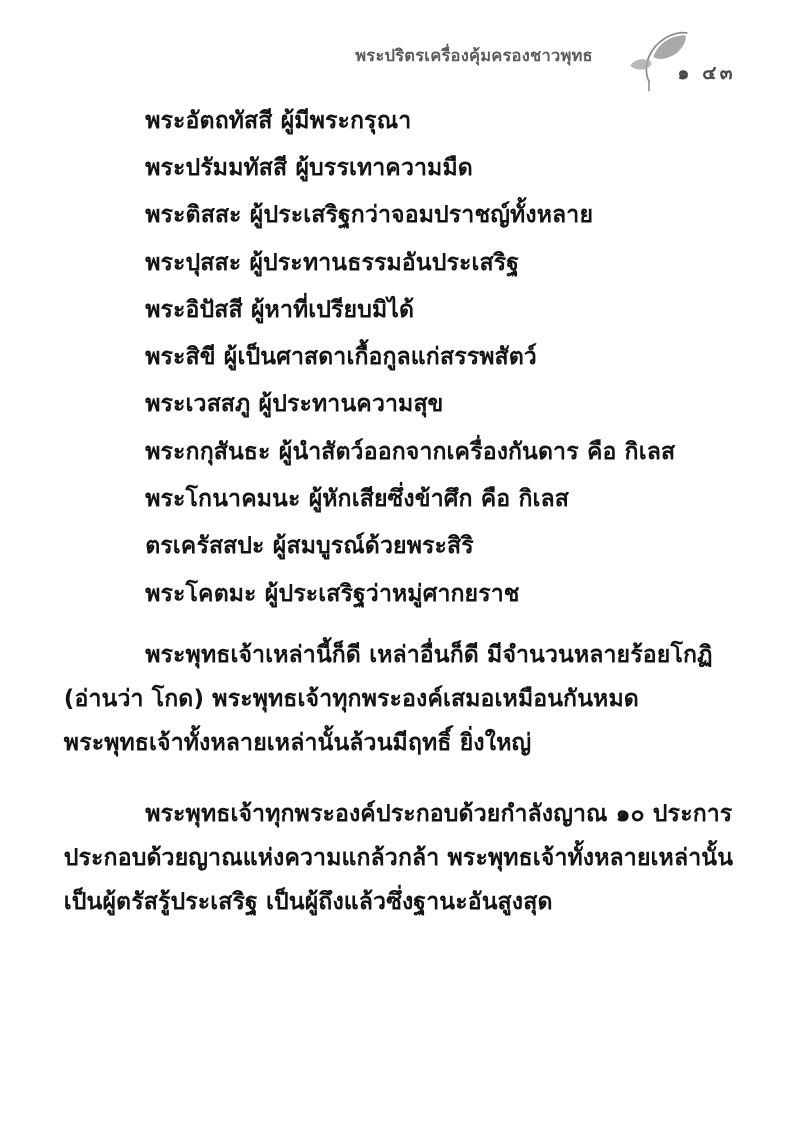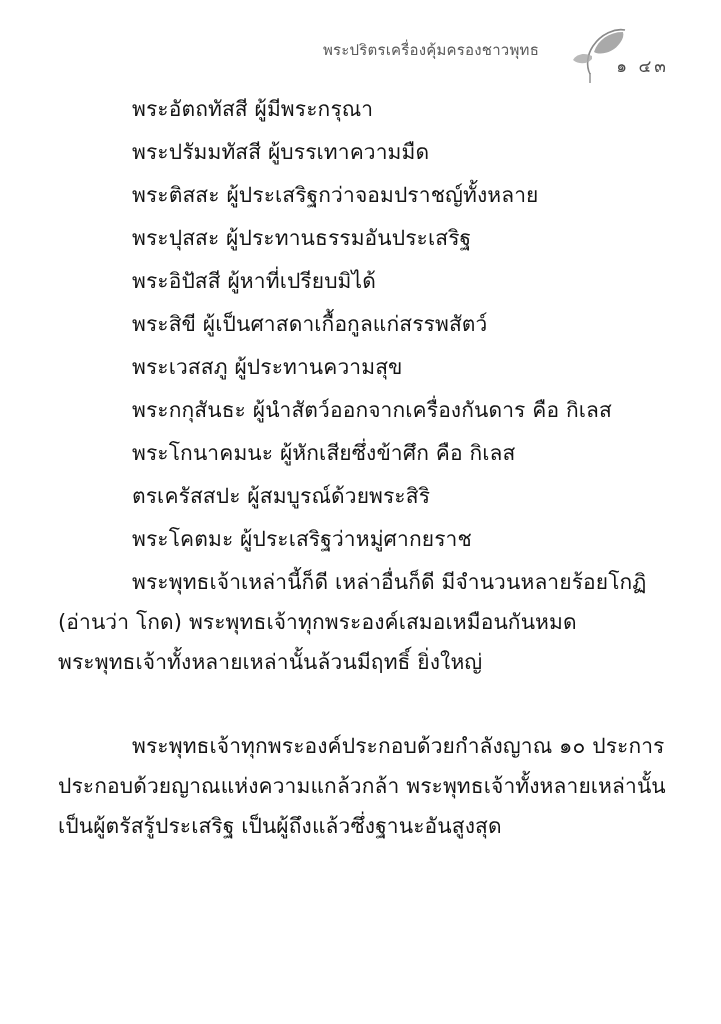--- a/index.html
+++ b/index.html
@@ -14,20 +14,21 @@
     color: #1a1a1a;
     position: relative;
     overflow: hidden;
   }
 
   .page {
     position: relative;
     width: 721px;
     height: 808px;
     box-sizing: border-box;
+    font-weight: bold;
   }
 
   
   .header {
     position: absolute;
     top: 30px;
     left: 0;
     right: 0;
     height: 52px;
   }
@@ -75,24 +76,24 @@
     text-indent: 74px;
   }
   .para {
     margin-top: 10px;
   }
   .para .line {
     white-space: normal;
     line-height: 40px;
   }
   .para.first-para {
-    margin-top: 1px;
+    margin-top: 14px;
   }
   .para.second-para {
-    margin-top: 44px;
+    margin-top: 24px;
   }
   .list .line {
     padding-left: 74px;
   }
 </style>
 </head>
 <body>
 
 <div class="page">
 

